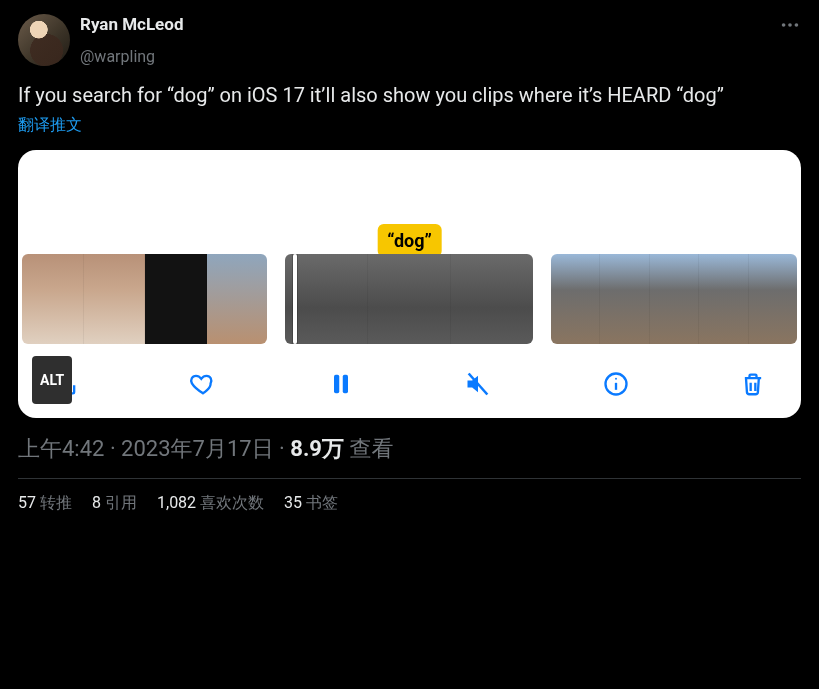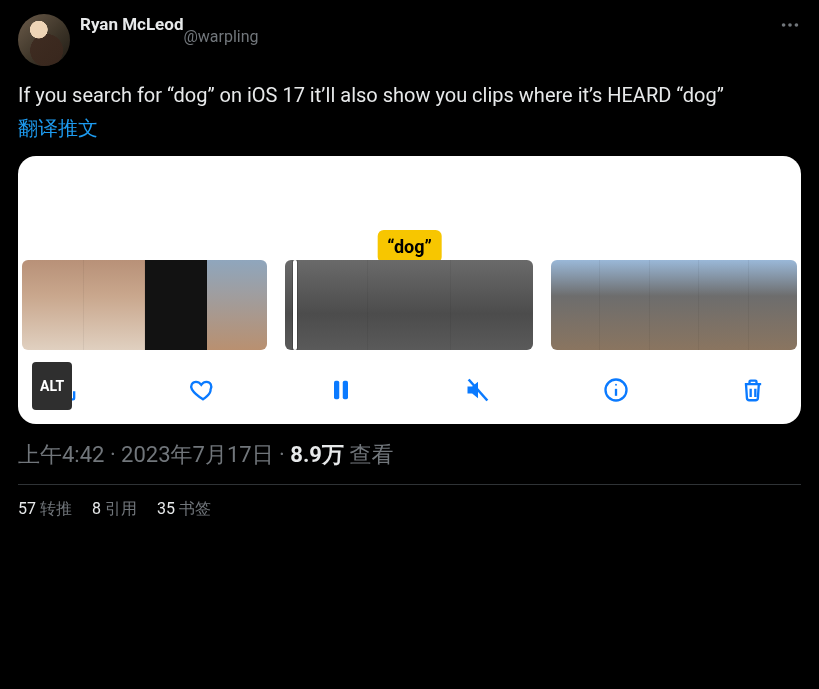--- a/index.html
+++ b/index.html
@@ -16,27 +16,27 @@
     .avatar {
       width: 52px; height: 52px; border-radius: 50%;
       background: linear-gradient(135deg,#6b5b4a 0%, #3a3226 60%, #1f1b15 100%);
       flex: 0 0 auto; overflow: hidden; position: relative;
     }
     .avatar::after{
       content:""; position:absolute; inset:0;
       background: radial-gradient(circle at 40% 30%, rgba(255,228,196,0.9) 0 18%, transparent 19%),
                   radial-gradient(circle at 55% 70%, rgba(60,40,30,0.85) 0 35%, transparent 36%);
     }
-    .name-line { display: flex; }
+    .name-line { display: flex; flex-direction: column; }
     .display-name { font-weight: 700; font-size: 17px; color: #e7e9ea; }
     .handle { color: #71767b; font-size: 16px; margin-top: 13px;}
     .more-btn { position: absolute; right: 0; top: 0; color: #71767b; cursor: pointer; }
 
     .body-text { font-size: 20px; line-height: 1.35; margin: 16px 0 6px; }
-    .translate-link { color: #1d9bf0; font-size: 20px; }
+    .translate-link { color: #1d9bf0; font-size: 16px; }
 
     .media-card {
       margin-top: 14px;
       background: #fff;
       border-radius: 18px;
       overflow: hidden;
       position: relative;
       padding: 90px 0 14px;
       color: #000;
       text-align: right;
@@ -174,17 +174,18 @@
 
 <div class="meta">
   <span>上午4:42</span><span> · </span><span>2023年7月17日</span><span> · </span><span class="strong">8.9万</span><span> 查看</span>
 </div>
 
 <hr class="divider">
 
 <div class="stats">
   <span><span class="num">57</span><span>转推</span></span>
   <span><span class="num">8</span><span>引用</span></span>
+  <span><span class="num">1,082</span><span>喜欢次数</span></span>
   <span><span class="num">35</span><span>书签</span></span>
 </div>
 
 
 
 
 </body></html>

